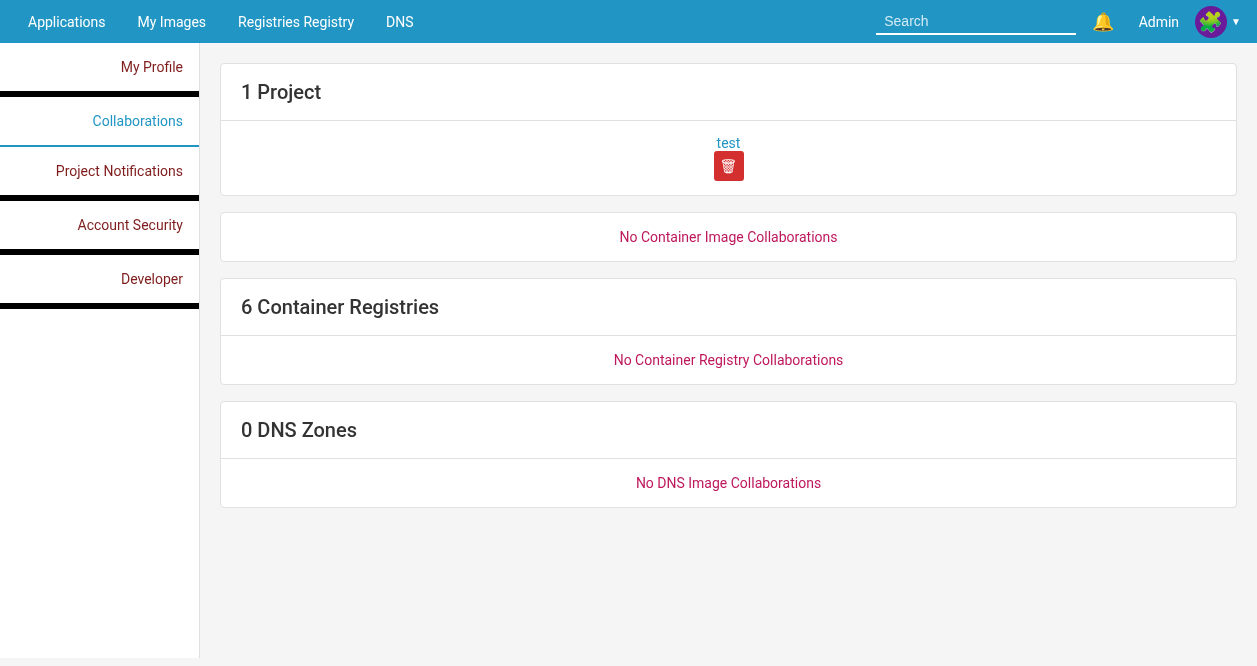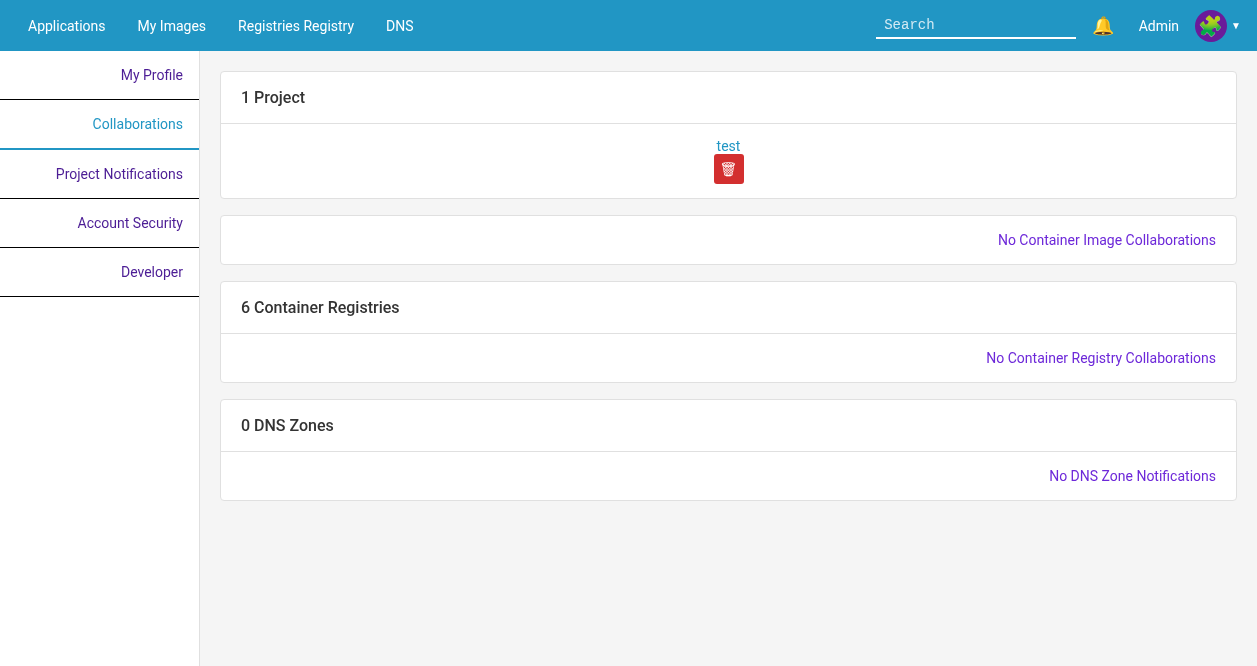--- a/index.html
+++ b/index.html
@@ -3,21 +3,21 @@
   <meta charset="utf-8">
   <style>
     * { box-sizing: border-box; margin: 0; padding: 0; }
     body { font-family: -apple-system, BlinkMacSystemFont, 'Segoe UI', Roboto, sans-serif; background: #f5f5f5; }
 
     
     .topnav {
       background: #2196c4;
       display: flex;
       align-items: center;
-      height: 51px;
+      height: 43px;
       padding: 0 16px;
       gap: 8px;
     }
     .topnav-item {
       color: white;
       font-size: 14px;
       padding: 8px 12px;
       cursor: pointer;
       text-decoration: none;
       white-space: nowrap;
@@ -29,21 +29,20 @@
     }
     .search-input {
       background: transparent;
       border: none;
       border-bottom: 2px solid white;
       color: white;
       font-size: 14px;
       padding: 4px 8px;
       outline: none;
       width: 200px;
-      font-family: Liberation Mono, monospace;
     }
     .search-input::placeholder { color: rgba(255,255,255,0.8); }
     .bell-icon {
       color: white;
       font-size: 18px;
       padding: 8px;
       cursor: pointer;
     }
     .admin-label {
       color: white;
@@ -82,24 +81,24 @@
     
     .sidebar {
       width: 200px;
       background: white;
       border-right: 1px solid #e0e0e0;
       flex-shrink: 0;
     }
     .sidebar-item {
       padding: 16px 16px;
       font-size: 14px;
-      color: #4c1d95;
+      color: #7f1d1d;
       text-align: right;
       cursor: pointer;
-      border-bottom: 1px solid #000000;
+      border-bottom: 6px solid #000000;
     }
     .sidebar-item.active {
       color: #2196c4;
       border-bottom: 2px solid #2196c4;
     }
 
     
     .main {
       flex: 1;
       padding: 20px;
@@ -109,21 +108,21 @@
     
     .card {
       background: white;
       border: 1px solid #e0e0e0;
       border-radius: 4px;
       margin-bottom: 16px;
       overflow: hidden;
     }
     .card-header {
       padding: 16px 20px;
-      font-size: 16px;
+      font-size: 20px;
       color: #333;
       font-weight: 500;
       border-bottom: 1px solid #e0e0e0;
     }
     .card-row {
       padding: 14px 20px;
       display: flex;
       align-items: center;
       justify-content: space-between;
       border-bottom: 1px solid #f0f0f0;
@@ -131,22 +130,22 @@
     }
     .card-row:last-child { border-bottom: none; }
     .card-link {
       color: #2196c4;
       font-size: 14px;
       text-decoration: none;
       cursor: pointer;
     }
     .card-empty {
       padding: 16px 20px;
-      text-align: right;
-      color: #6d28d9;
+      text-align: center;
+      color: #be185d;
       font-size: 14px;
     }
     .delete-btn {
       background: #d32f2f;
       border: none;
       border-radius: 3px;
       color: white;
       width: 30px;
       height: 30px;
       cursor: pointer;
@@ -204,17 +203,17 @@
       <div class="card-empty">No Container Image Collaborations</div>
     </div>
 
     <div class="card">
       <div class="card-header">6 Container Registries</div>
       <div class="card-empty">No Container Registry Collaborations</div>
     </div>
 
     <div class="card">
       <div class="card-header">0 DNS Zones</div>
-      <div class="card-empty">No DNS Zone Notifications</div>
+      <div class="card-empty">No DNS Image Collaborations</div>
     </div>
 
   </main>
 </div>
 
 </body></html>

